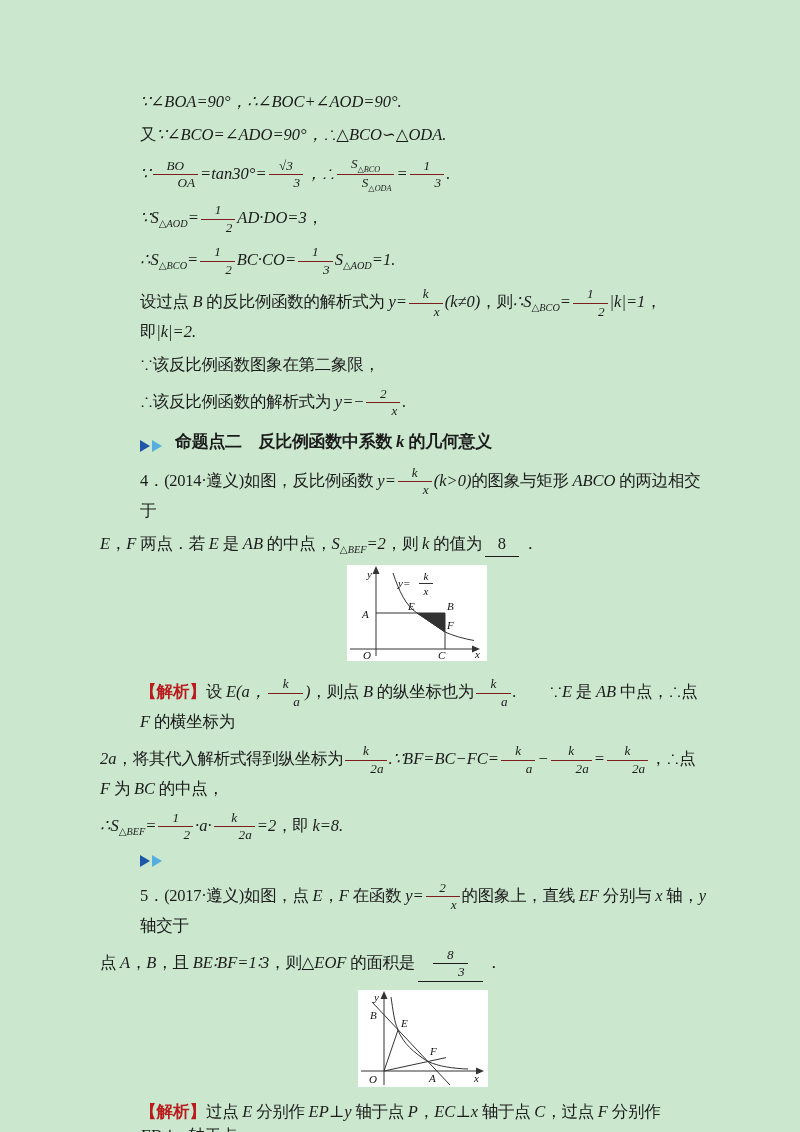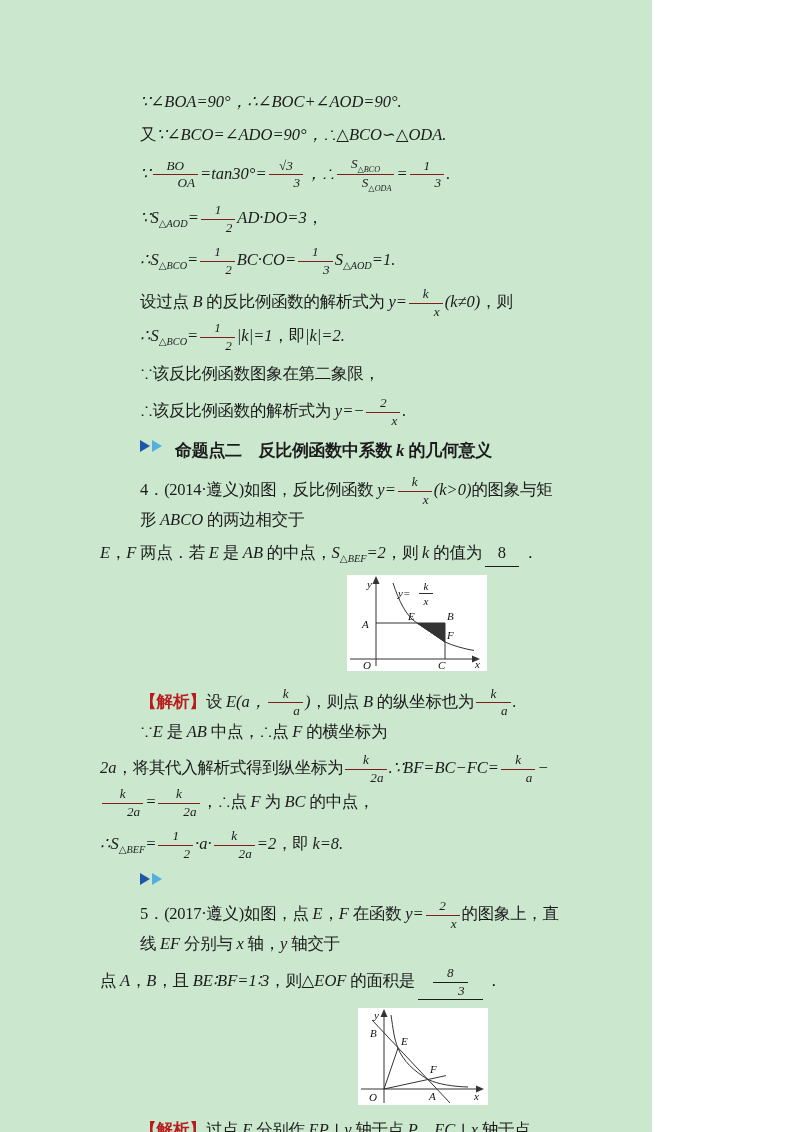--- a/index.html
+++ b/index.html
@@ -1,35 +1,35 @@
 <!DOCTYPE html>
 <html><head>
 <meta charset="utf-8">
 <style>
   html,body{margin:0;padding:0;}
   .doc{
-    position:relative;width:652px;height:1132px;box-sizing:border-box;
+    position:relative;width:800px;height:1132px;box-sizing:border-box;
     background:#cbe8cf;color:#1b1b1b;overflow:hidden;
     font-family:"Liberation Serif","DejaVu Serif",serif;
     font-size:16.5px;padding:90px 92px 0 100px;
   }
   .line{margin-bottom:8px;line-height:1.5;min-height:22px;text-align:left;}
   .ind{padding-left:40px;}
   .cn{font-style:normal;letter-spacing:-0.3px;}
   .math{font-style:italic;}
   .hl{color:#b91c1c;font-weight:bold;font-style:normal;}
   sub{font-size:0.62em;letter-spacing:0;}
   .frac{display:inline-block;vertical-align:middle;text-align:center;
         font-size:0.8em;line-height:1.25;margin:0 2px;font-style:italic;}
   .frac .fn{display:block;padding:0 3px;border-bottom:1px solid #7f1d1d;}
   .frac .fd{display:block;padding:0 3px;margin-left:22px;}
   .ans{display:inline-block;border-bottom:1px solid #1b1b1b;padding:0 13px;
        margin:0 3px;text-align:center;font-style:normal;}
   .ans .frac .fn{border-bottom:1px solid #1b1b1b;}
-  .sec{margin:10px 0 12px;padding-left:40px;display:flex;align-items:flex-start;gap:9px;}
+  .sec{margin:10px 0 12px;padding-left:40px;display:flex;align-items:flex-end;gap:9px;}
   .sec-text{font-weight:bold;font-size:17px;}
   .sec-text .math{font-weight:bold;}
   figure{margin:0;}
   .fig1{margin:2px 0 10px 247px;width:140px;}
   .fig2{margin:0 0 8px 258px;width:130px;}
   svg .lbl{font-family:"Liberation Serif","DejaVu Serif",serif;font-style:italic;
            font-size:11px;fill:#111;}
   svg .axis,svg .geo{stroke:#333;stroke-width:1;fill:none;}
   svg .ah{fill:#333;stroke:none;}
 </style>

